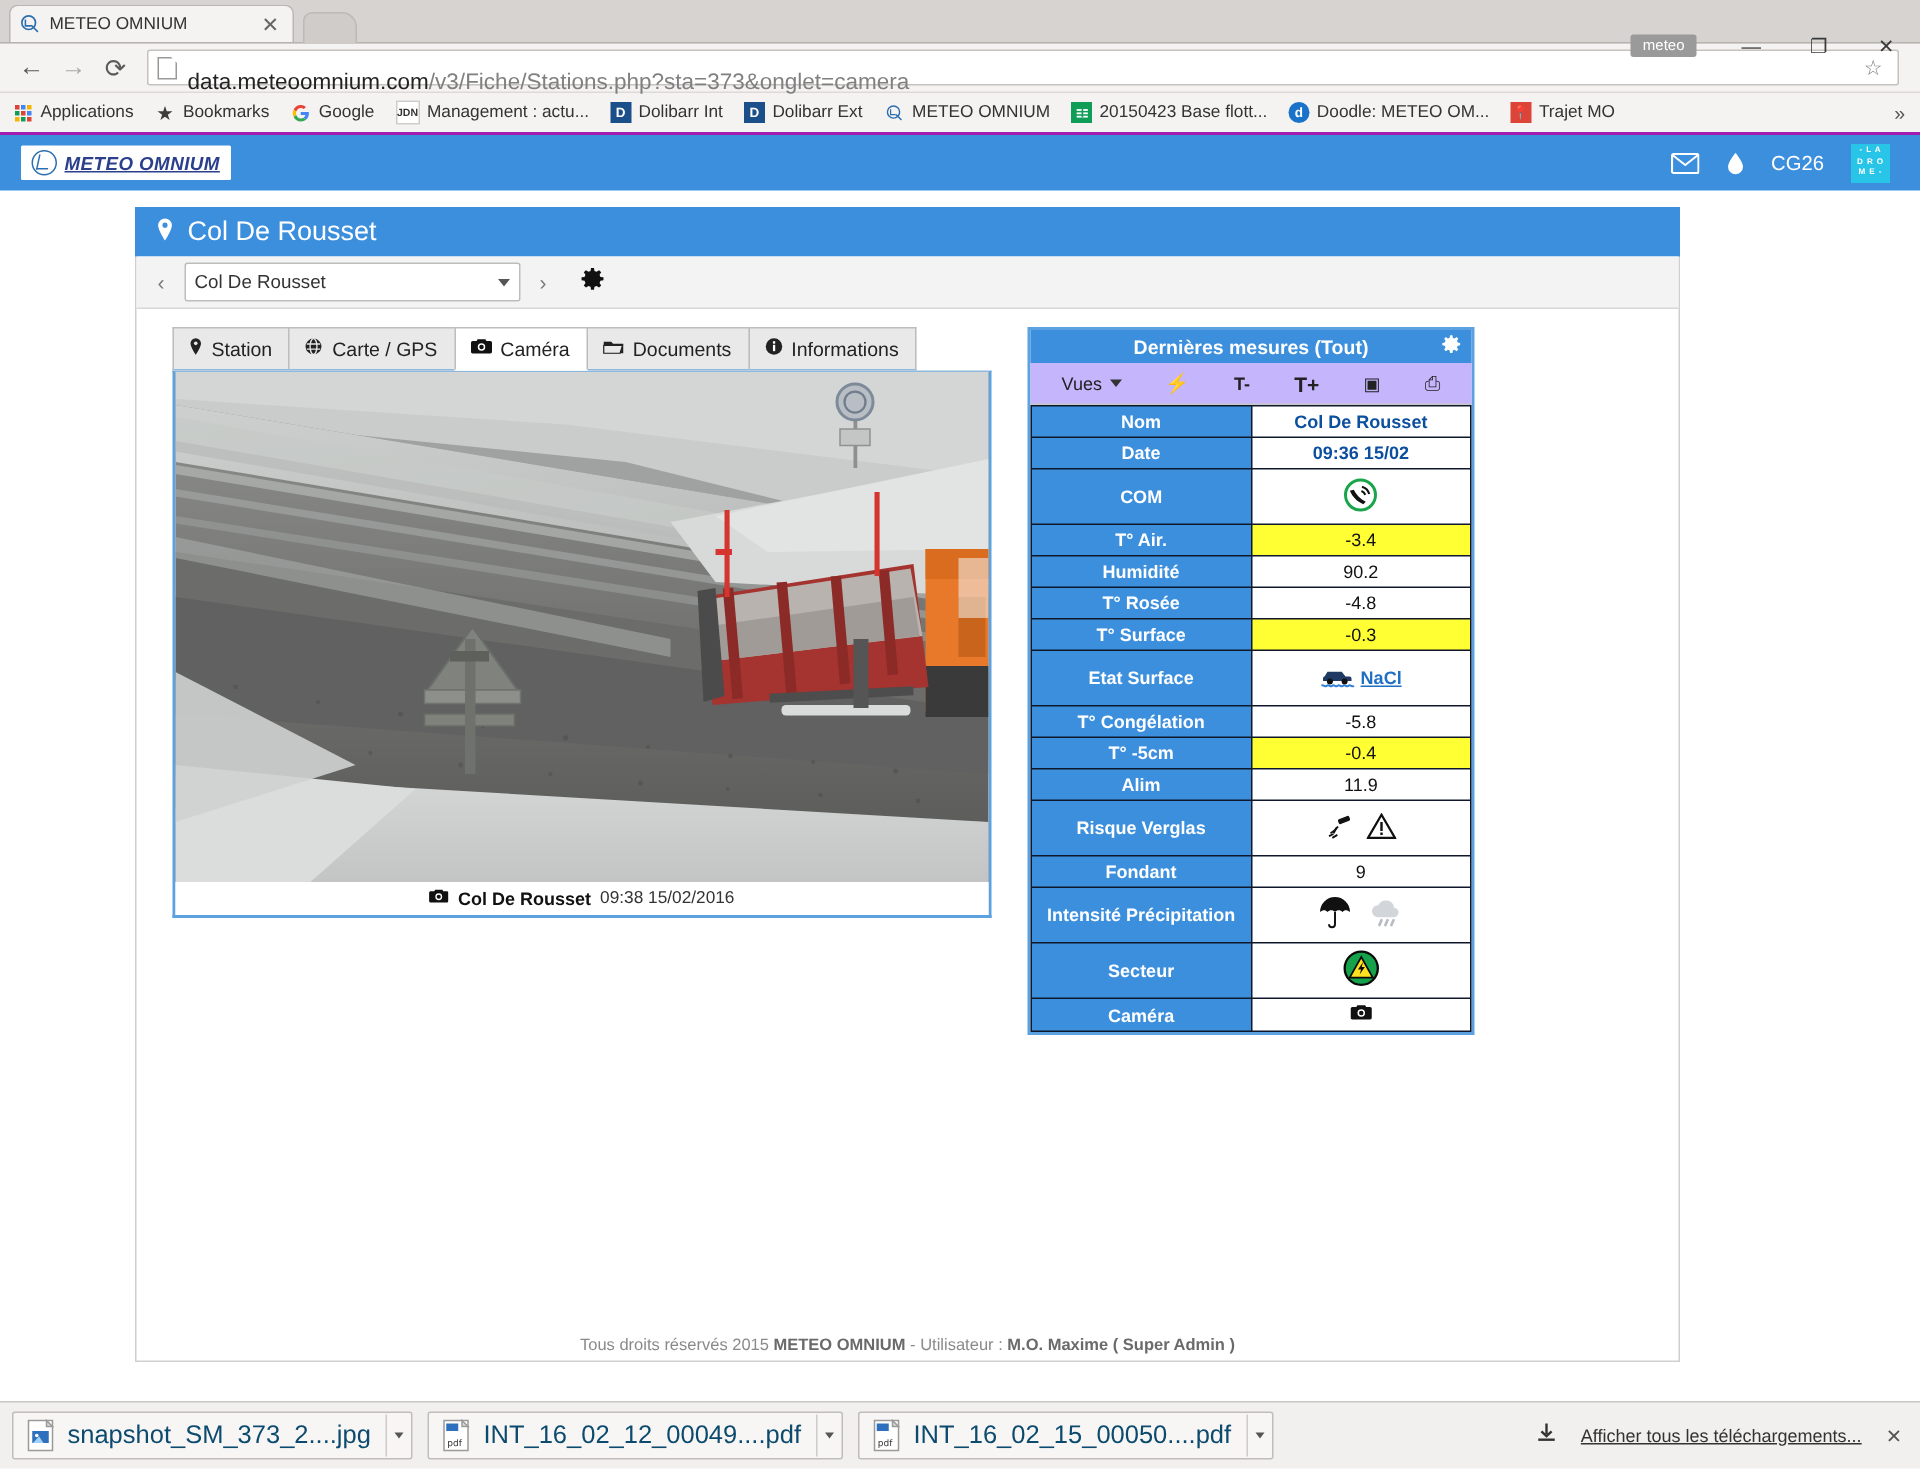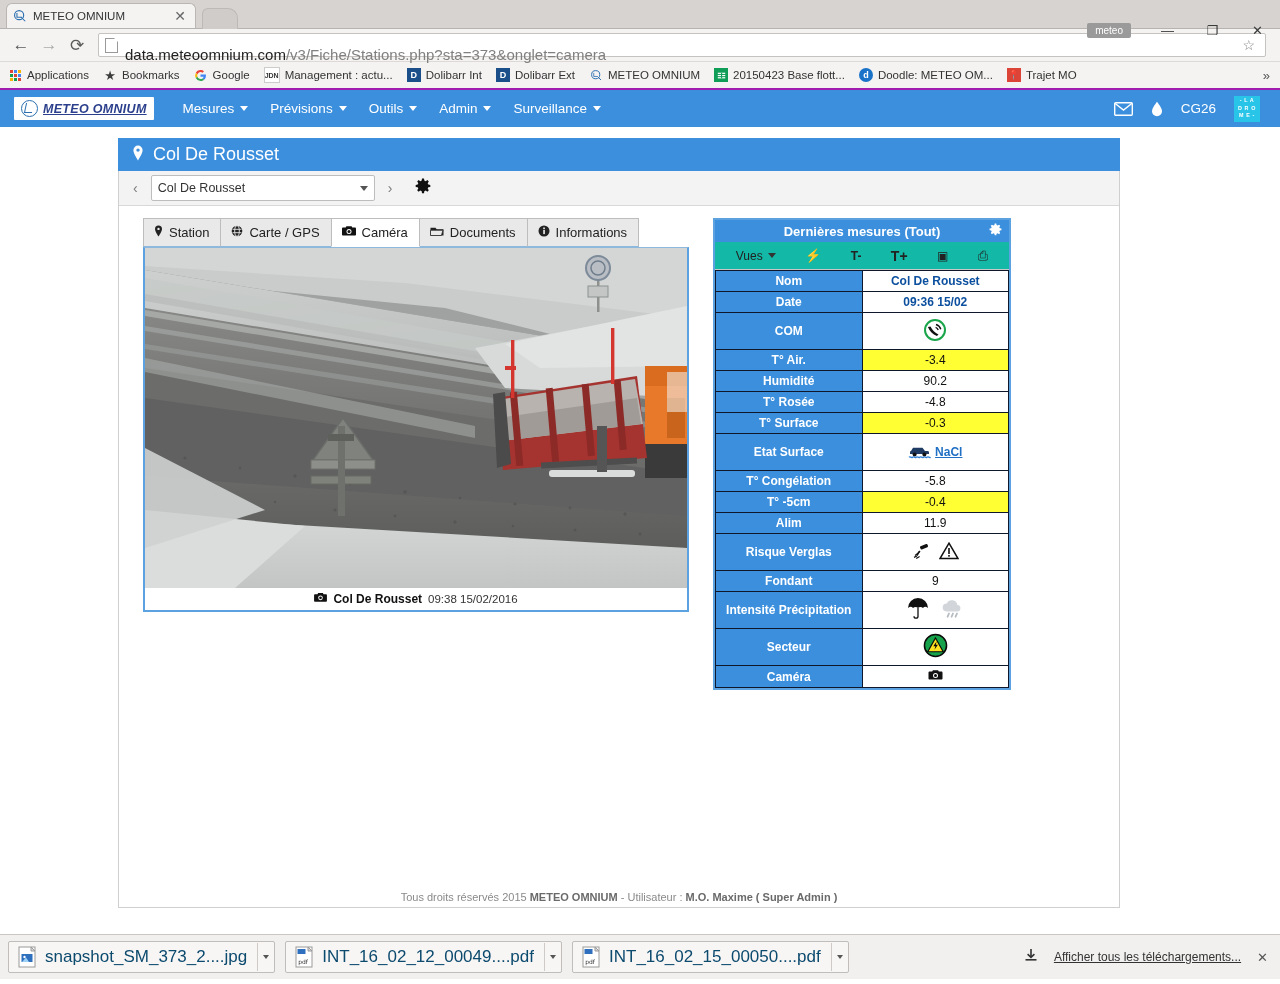--- a/index.html
+++ b/index.html
@@ -53,21 +53,21 @@
   .brandlogo .btxt{font-size:12.5px;font-weight:bold;font-style:italic;color:#2b3f8c;letter-spacing:.3px;text-decoration:underline;}
   .menu{display:flex;align-items:center;}
   .menu a{color:#fff;font-size:13.5px;padding:0 11px;text-decoration:none;display:flex;align-items:center;line-height:37px;}
   .caret{display:inline-block;margin-left:6px;border-left:4px solid transparent;border-right:4px solid transparent;border-top:5px solid #fff;}
   .appbar-right{margin-left:auto;display:flex;align-items:center;gap:18px;padding-right:6px;}
   .appbar-right .ai{color:#fff;font-size:15px;display:flex;align-items:center;}
   .userlbl{color:#fff;font-size:13.5px;}
   .dromelogo{width:26px;height:26px;background:#29c5e8;color:#fff;font-size:5.4px;font-weight:bold;letter-spacing:.6px;
     display:flex;flex-direction:column;align-items:center;justify-content:center;line-height:1.45;}
 
-  .panelwrap{margin:12px 160px 0 118px;border:1px solid #cfcfcf;border-top:none;height:770px;box-sizing:border-box;background:#fff;position:relative;}
+  .panelwrap{margin:12px 160px 0 90px;border:1px solid #cfcfcf;border-top:none;height:770px;box-sizing:border-box;background:#fff;position:relative;}
   .panelhead{background:#3b8fdd;height:33px;display:flex;align-items:center;padding:0 14px;color:#fff;font-size:18px;margin:-1px -1px 0 -1px;}
   .panelhead .pin{margin-right:9px;font-size:15px;}
   .subbar{height:34px;background:#f3f3f3;border-bottom:1px solid #d8d8d8;display:flex;align-items:center;padding:0 10px;gap:9px;}
   .arrowbtn{color:#7a7a7a;font-size:14px;padding:0 4px;cursor:pointer;}
   .stationselect{width:210px;height:24px;background:#fff;border:1px solid #bdbdbd;border-radius:2px;
     display:flex;align-items:center;padding:0 6px;font-size:12.5px;color:#333;}
   .stationselect .sc{margin-left:auto;border-left:4px solid transparent;border-right:4px solid transparent;border-top:5px solid #555;}
   .gear{font-size:16px;color:#111;margin-left:10px;cursor:pointer;}
 
   .body2{display:flex;padding:12px 8px 0 24px;gap:24px;}
@@ -83,21 +83,21 @@
   .camimg{height:340px;position:relative;overflow:hidden;background:#8e8e8e;}
   .camcap{height:22px;display:flex;align-items:center;justify-content:center;gap:6px;font-size:12px;background:#fff;}
   .camcap .cn{font-weight:bold;color:#111;}
   .camcap .ct{color:#333;font-size:11.5px;}
 
   
   .meas{width:294px;border:2px solid #5da2e0;}
   .meashead{background:#3b8fdd;color:#fff;font-weight:bold;font-size:13px;height:22px;
     display:flex;align-items:center;justify-content:center;position:relative;}
   .meashead .mg{position:absolute;right:7px;font-size:13px;color:#fff;}
-  .meastool{height:27px;background:#14b8a6;border-bottom:1px solid #c8c8c8;display:flex;align-items:center;
+  .meastool{height:27px;background:#c4b5fd;border-bottom:1px solid #c8c8c8;display:flex;align-items:center;
     justify-content:space-around;font-size:12px;color:#222;padding:0 6px;}
   .meastool span{cursor:pointer;display:flex;align-items:center;}
   table.mt{border-collapse:separate;border-spacing:1px;width:100%;background:#0f172a;}
   table.mt td{font-size:12px;}
   td.lab{background:#3b8fdd;color:#fff;font-weight:bold;text-align:center;width:50%;padding:3px 2px;}
   td.val{background:#fff;color:#111;text-align:center;padding:3px 2px;}
   td.val.hl{background:#ffff33;}
   td.val.tall{height:30px;}
   .nacl{color:#1f6fc4;font-weight:bold;font-size:12px;text-decoration:underline;}
 
@@ -226,42 +226,20 @@
   </div>
   <span class="bm-more">»</span>
 </div>
 
 <div class="viewport">
 
   <div class="appbar">
     <div class="brandlogo">
       <span class="bmark"></span>
       <span class="btxt">METEO OMNIUM</span>
-    </div>
-    <div class="menu">
-      <a>
-          <span>Mesures</span>
-          <i class="caret"></i>
-        </a>
-      <a>
-          <span>Prévisions</span>
-          <i class="caret"></i>
-        </a>
-      <a>
-          <span>Outils</span>
-          <i class="caret"></i>
-        </a>
-      <a>
-          <span>Admin</span>
-          <i class="caret"></i>
-        </a>
-      <a>
-          <span>Surveillance</span>
-          <i class="caret"></i>
-        </a>
     </div>
     <div class="appbar-right">
       <span class="ai">
         <svg width="19" height="14" viewBox="0 0 19 14">
             <rect x="0.7" y="0.7" width="17.6" height="12.6" rx="1" fill="none" stroke="#fff" stroke-width="1.4"></rect>
             <path d="M1.2 1.5 L9.5 8 L17.8 1.5" fill="none" stroke="#fff" stroke-width="1.4"></path>
           </svg>
       </span>
       <span class="ai">
         <svg width="12" height="16" viewBox="0 0 12 16">

